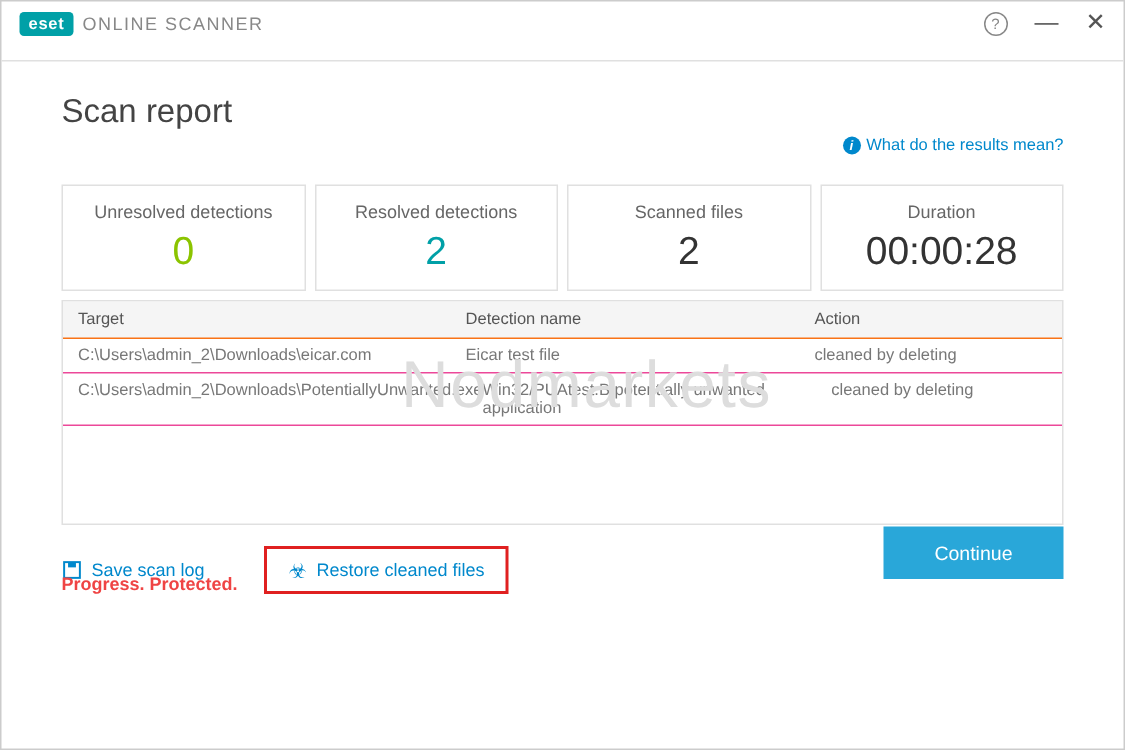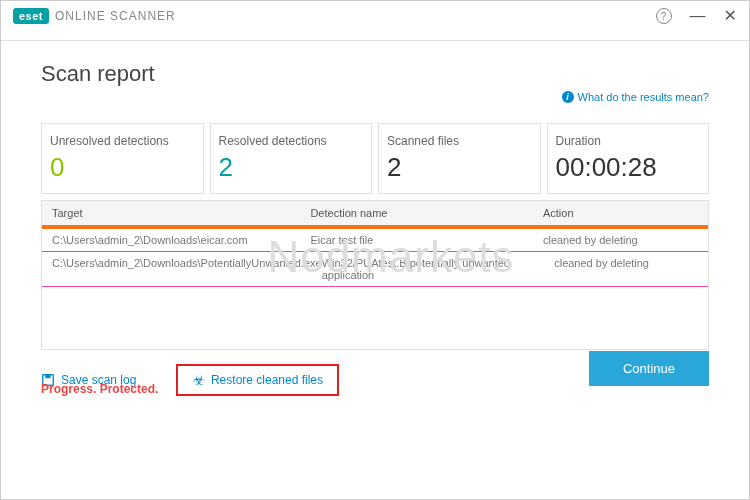--- a/index.html
+++ b/index.html
@@ -9,27 +9,27 @@
 .logo-box { background: #00a0a7; color: #fff; font-weight: bold; font-size: 11px; padding: 2px 6px; border-radius: 3px; letter-spacing: 0.5px; }
 .logo-text { color: #888; font-size: 12px; letter-spacing: 1px; font-weight: 300; }
 .titlebar-right { margin-left: auto; display: flex; align-items: center; gap: 18px; }
 .help-icon { width: 16px; height: 16px; border: 1px solid #888; border-radius: 50%; display: flex; align-items: center; justify-content: center; font-size: 10px; color: #888; cursor: pointer; }
 .win-btn { font-size: 16px; color: #555; cursor: pointer; line-height: 1; }
 .content { padding: 20px 40px 10px 40px; position: relative; }
 h1 { font-weight: 300; font-size: 22px; color: #444; margin-bottom: 36px; }
 .results-link { position: absolute; right: 40px; top: 50px; font-size: 11px; color: #0088cc; display: flex; align-items: center; gap: 4px; cursor: pointer; }
 .info-icon { width: 12px; height: 12px; background: #0088cc; color: #fff; border-radius: 50%; display: inline-flex; align-items: center; justify-content: center; font-size: 9px; font-weight: bold; font-style: italic; }
 .stats { display: flex; gap: 6px; margin-bottom: 6px; }
-.stat { flex: 1; border: 1px solid #e0e0e0; padding: 10px 8px; background: #fff; }
+.stat { flex: 1; border: 1px solid #e0e0e0; padding: 10px 8px; text-align: center; background: #fff; }
 .stat-label { font-size: 12px; color: #666; font-weight: 300; margin-bottom: 4px; }
 .stat-value { font-size: 26px; font-weight: 300; color: #333; }
 .stat-value.green { color: #8bc400; }
 .stat-value.teal { color: #00a0a7; }
 .table-wrap { border: 1px solid #e0e0e0; height: 150px; font-size: 11px; position: relative; overflow: hidden; }
-.thead { display: flex; background: #f5f5f5; border-bottom: 4px solid #f97316; padding: 6px 10px; color: #555; }
+.thead { display: flex; background: #f5f5f5; border-bottom: 1px solid #f97316; padding: 6px 10px; color: #555; }
 .trow { display: flex; padding: 5px 10px; border-bottom: 1px solid #ec4899; color: #777; }
 .c1 { flex: 0 0 40%; }
 .c2 { flex: 0 0 36%; }
 .c3 { flex: 0 0 24%; }
 .watermark { position: absolute; top: 38%; left: 50%; transform: translate(-50%, -50%); font-size: 44px; color: #ddd; font-weight: 300; pointer-events: none; letter-spacing: 1px; white-space: nowrap; margin-left: 16px; }
 .actions { display: flex; align-items: center; gap: 40px; margin-top: 14px; font-size: 12px; }
 .action-link { color: #0088cc; display: flex; align-items: center; gap: 6px; cursor: pointer; }
 .restore-box { border: 2px solid #e02020; padding: 6px 14px; }
 .save-icon { width: 14px; height: 14px; display: inline-flex; }
 .biohazard { font-size: 14px; color: #0088cc; }

